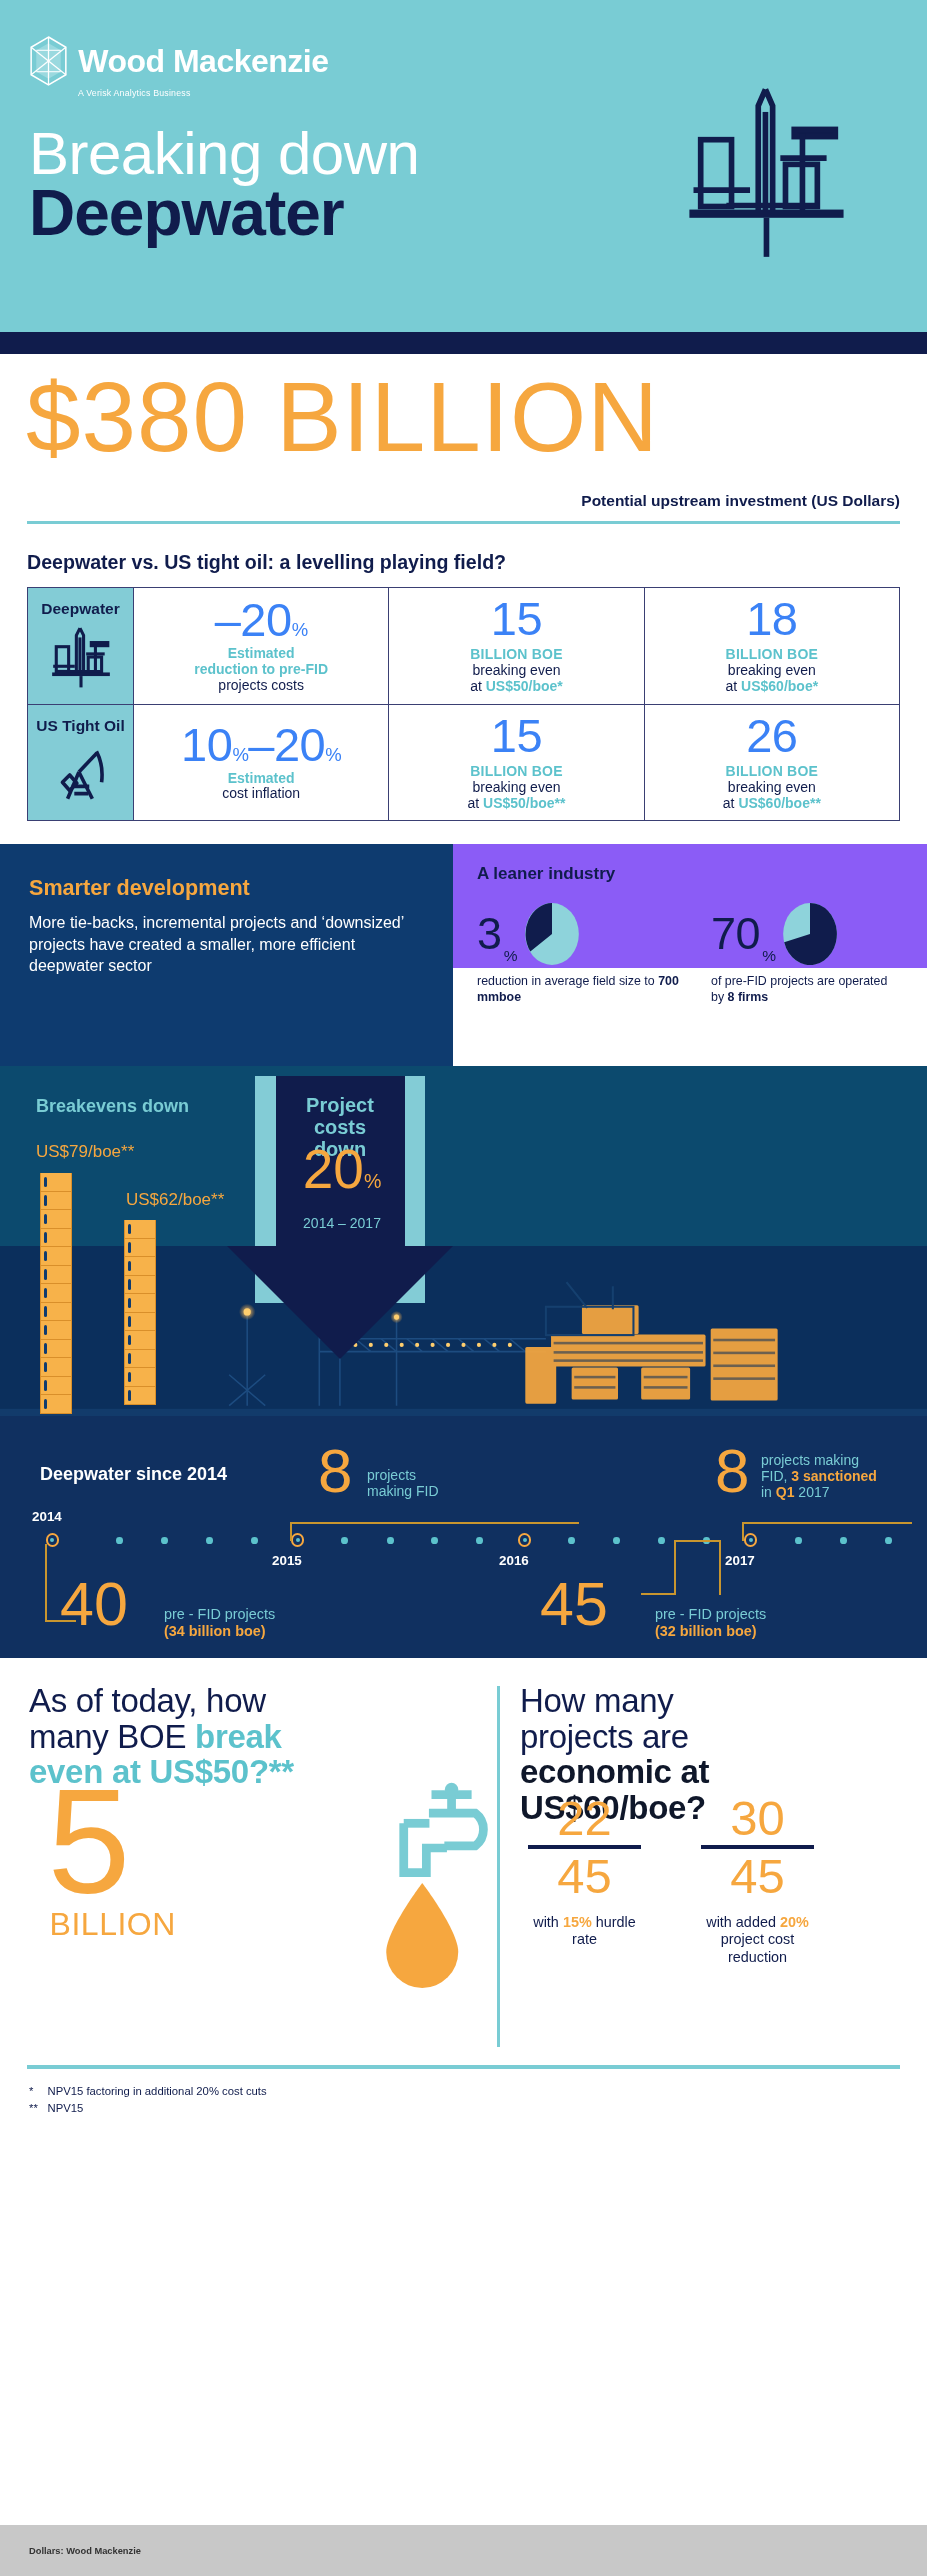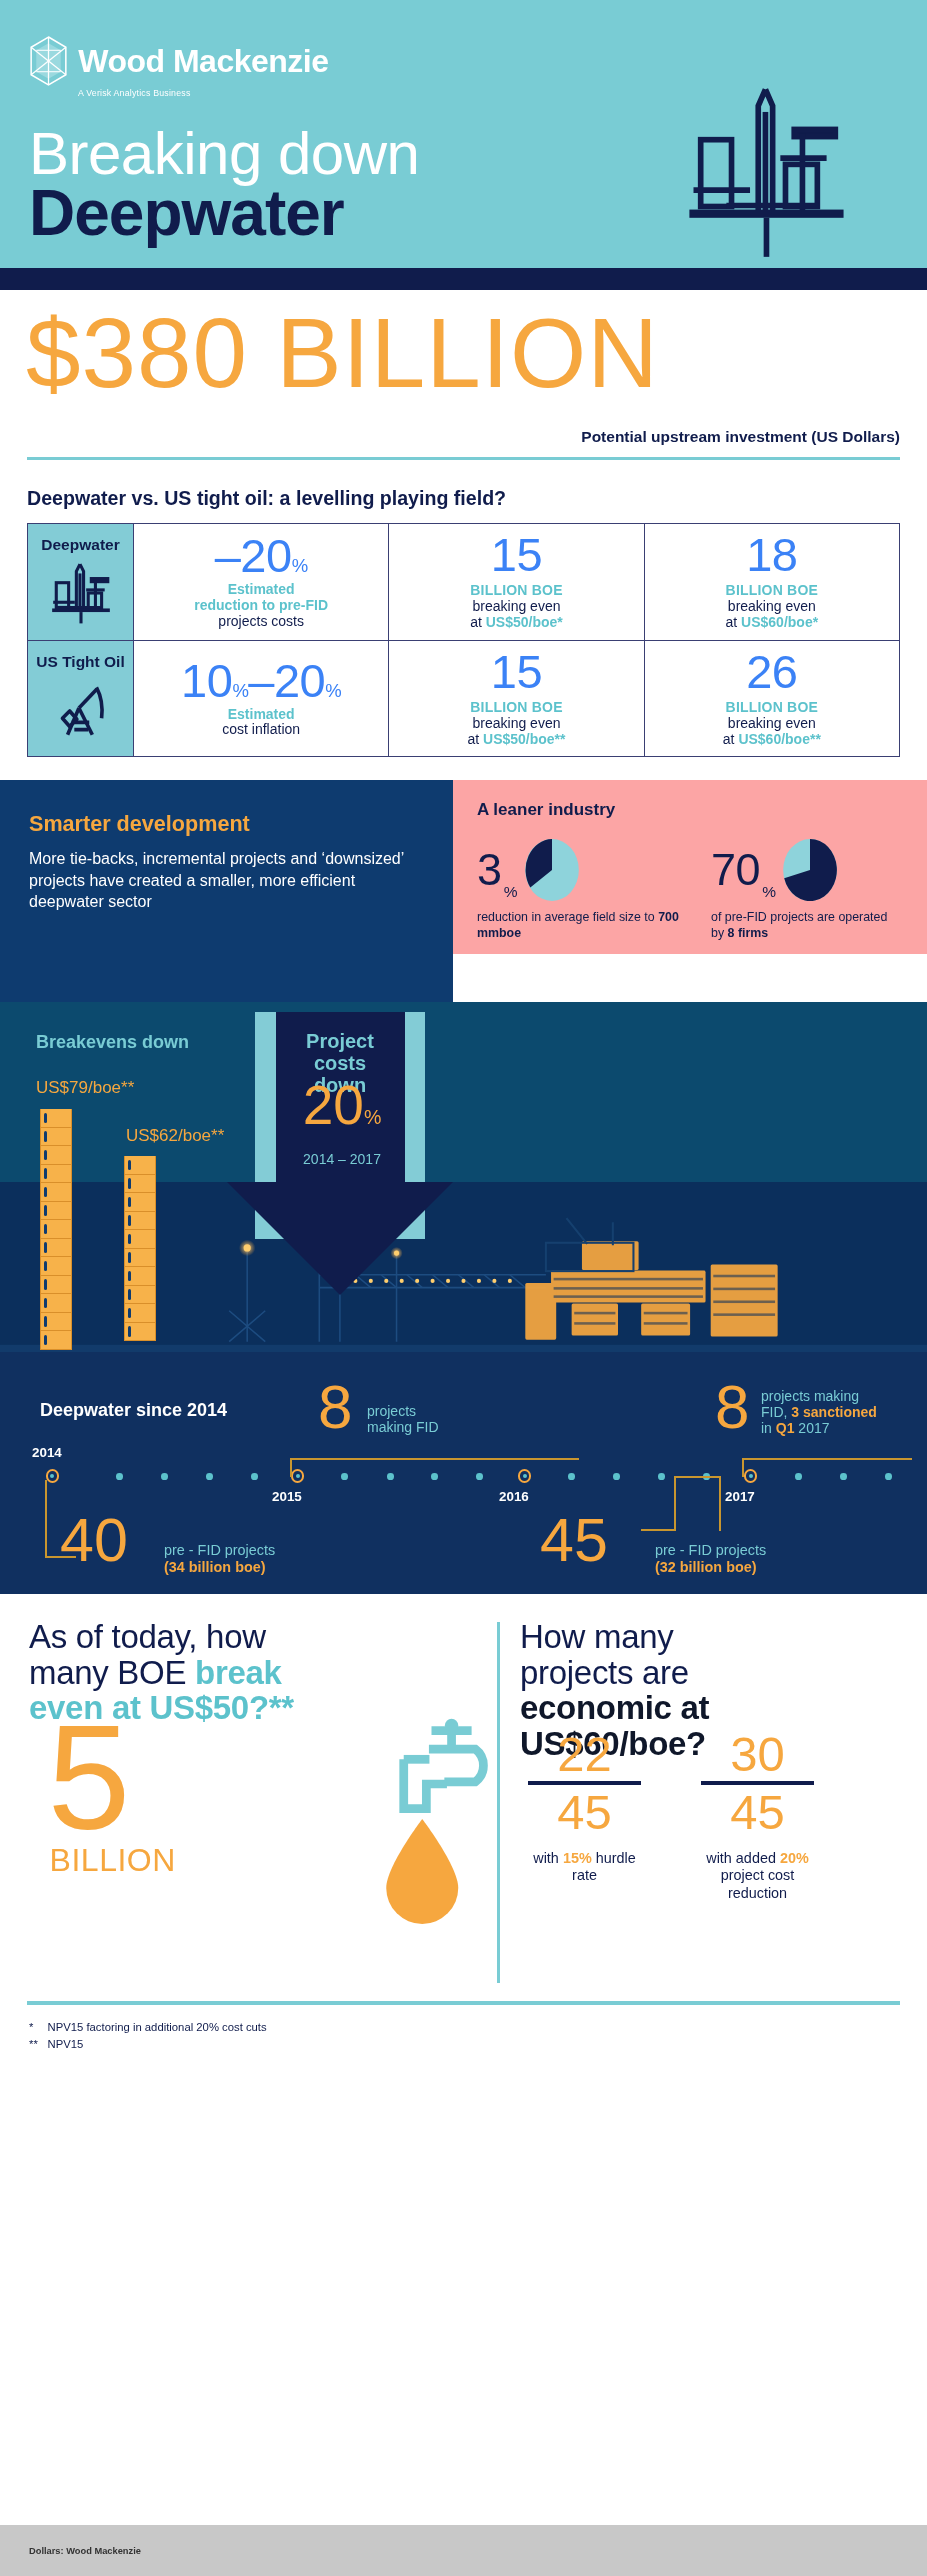--- a/index.html
+++ b/index.html
@@ -6,21 +6,21 @@
   html,body { width:927px; }
   body {
     font-family:"Liberation Sans", sans-serif;
     background:#ffffff;
     width:927px;
     -webkit-font-smoothing:antialiased;
   }
   .page { position:relative; width:927px; height:2643px; overflow:hidden; background:#fff; }
 
   
-  .header { position:relative; height:268px; background:#79ccd4; overflow:hidden; }
+  .header { position:relative; height:332px; background:#79ccd4; overflow:hidden; }
   .logo-wrap { position:absolute; left:30px; top:36px; display:flex; align-items:center; gap:11.3px; }
   .logo-mark { width:37px; height:50px; }
   .logo-text { color:#fff; font-size:32px; font-weight:bold; letter-spacing:-0.5px; line-height:1; font-stretch:condensed; }
   .logo-sub { position:absolute; left:78px; top:88px; color:#fff; font-size:8.8px; letter-spacing:0.2px; }
   .hero-line1 { position:absolute; left:29px; top:124px; font-size:60px; color:#ffffff; font-weight:200; line-height:1; letter-spacing:-0.5px; }
   .hero-line2 { position:absolute; left:29px; top:181px; font-size:64px; color:#101c4c; font-weight:bold; line-height:1; letter-spacing:-1px; }
   .rig-hero { position:absolute; right:67px; top:82px; }
   .navy-bar { height:21.6px; background:#101c4c; }
   .thin-gap { height:3.1px; background:#fff; }
 
@@ -45,21 +45,21 @@
   .sub-navy { font-size:14px; color:#101c4c; font-weight:300; line-height:1.12; }
   .boe-head { font-size:14px; font-weight:bold; color:#5cc2cc; margin-top:4.1px; letter-spacing:0.2px; }
   .boe-sub { font-size:14px; color:#101c4c; font-weight:300; line-height:1.15; }
   .boe-sub em { font-style:normal; font-weight:bold; color:#5cc2cc; }
 
   
   .mid-sec { position:relative; margin-top:23px; height:222px; }
   .smarter { position:absolute; left:0; top:0; width:453px; height:100%; background:#0e3b6f; padding:31px 29px 0 29px; }
   .smarter h3 { color:#f6a73f; font-size:21.6px; font-weight:bold; margin-bottom:11.3px; }
   .smarter p { color:#fff; font-size:16px; font-weight:300; line-height:1.34; }
-  .leaner { position:absolute; left:453px; top:0; width:474px; height:174px; background:#fca5a5; padding:19.6px 24px 0 24px; }
+  .leaner { position:absolute; left:453px; top:0; width:474px; height:124px; background:#8b5cf6; padding:19.6px 24px 0 24px; }
   .leaner h3 { color:#101c4c; font-size:17px; font-weight:bold; margin-bottom:18.5px; }
   .stats { display:flex; gap:32px; }
   .stat { display:flex; flex-direction:column; }
   .stat-top { display:flex; align-items:center; gap:2.1px; }
   .stat-num { font-size:45px; color:#101c4c; font-weight:200; line-height:.82; letter-spacing:-0.5px; }
   .stat-pct { font-size:15.5px; color:#101c4c; align-self:flex-end; margin-bottom:1px; }
   .pie { margin-left:3.1px; }
   .stat-cap { font-size:12.4px; color:#101c4c; font-weight:300; line-height:1.22; margin-top:8.2px; }
   .stat-cap b { font-weight:bold; }
 

